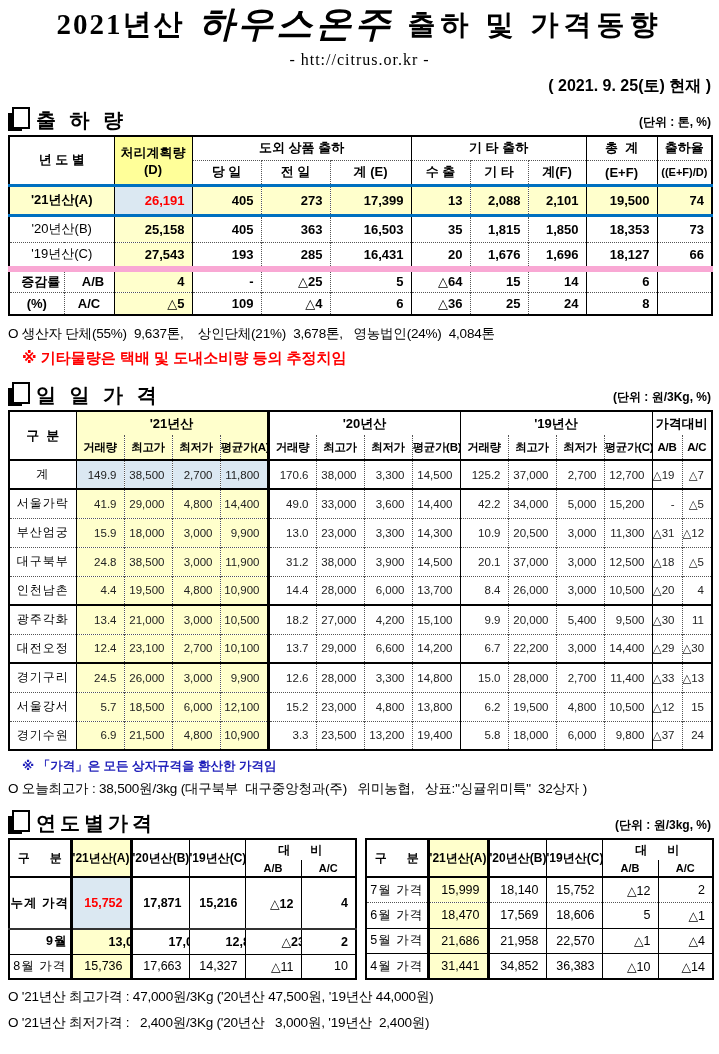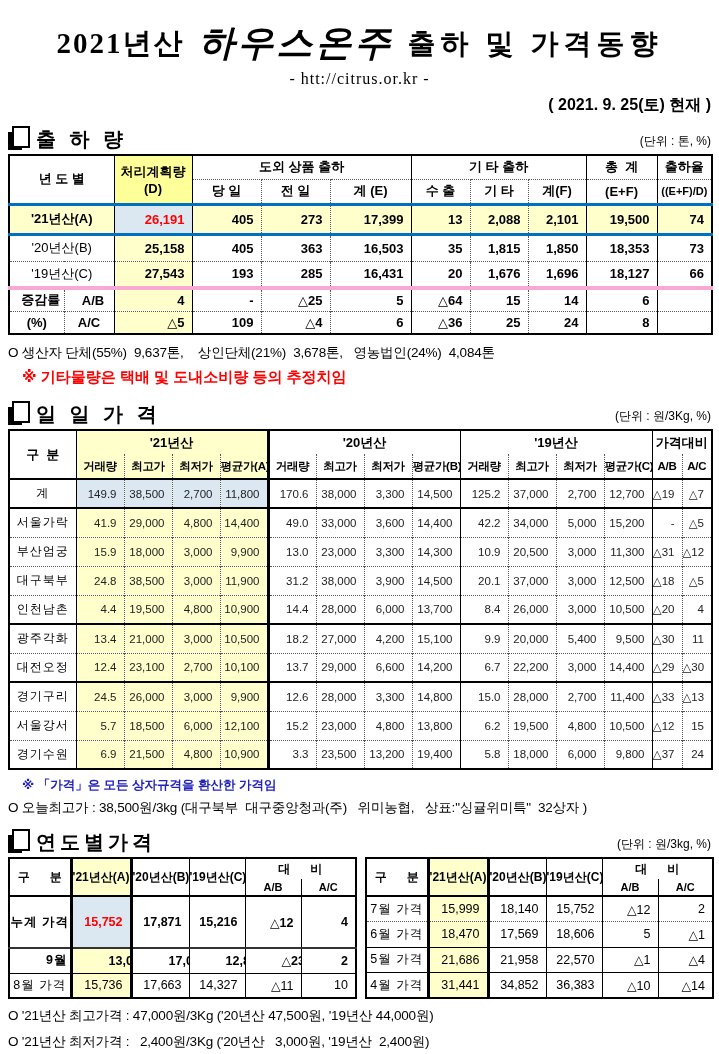--- a/index.html
+++ b/index.html
@@ -4,35 +4,35 @@
 <style>
   * { margin:0; padding:0; box-sizing:border-box; }
   html,body { width:719px; background:#fff; }
   body {
     height:1054px; overflow:hidden; color:#000;
     font-family:"Liberation Sans","DejaVu Sans",sans-serif;
   }
   .page { padding:0 8px; }
 
   
-  .title-block { text-align:center; padding-top:19px; }
+  .title-block { text-align:center; padding-top:0; }
   .title-line { display:flex; justify-content:center; align-items:center; gap:14px; }
   .title-year { font-family:"Liberation Serif","DejaVu Serif",serif; font-size:29px; font-weight:bold; letter-spacing:2px; }
   .title-product { font-size:36px; font-weight:900; letter-spacing:3px;font-style:italic; }
   .title-suffix { font-family:"Liberation Serif","DejaVu Serif",serif; font-size:28px; font-weight:bold; letter-spacing:5px; }
   .title-url { font-family:"Liberation Serif","DejaVu Serif",serif; font-size:16px; margin-top:2px; letter-spacing:1px; }
   .as-of { text-align:right; font-size:16px; margin-top:7px; font-weight:bold; }
 
   
   .section-head { display:flex; align-items:flex-end; margin-top:10px; margin-bottom:4px; }
   .doc-icon { width:20px; height:24px; position:relative; display:inline-block; margin-right:8px; }
   .doc-icon::before { content:""; position:absolute; left:0; bottom:0; width:14px; height:18px; background:#000; }
   .doc-icon::after  { content:""; position:absolute; left:4px; top:0; width:14px; height:18px; background:#fff; border:2px solid #000; }
   .section-title { font-size:20px; font-weight:900; letter-spacing:4px; line-height:1.1; }
-  .unit { margin-left:auto; font-size:12px; font-weight:normal; align-self:flex-end; }
+  .unit { margin-left:auto; font-size:12px; font-weight:bold; align-self:flex-end; }
 
   
   table { border-collapse:collapse; table-layout:fixed; width:100%; }
   th, td { overflow:hidden; white-space:nowrap; }
   th { font-weight:bold; text-align:center; }
   .pre { white-space:pre; }
   .num { text-align:right; padding-right:7px; }
   .sl { border-left:1px solid #000; }
   .dl { border-left:1px dotted #555; }
   .xl { border-left:3px solid #000; }
@@ -50,21 +50,21 @@
   .t1 .sub { border-top:1px dotted #555; }
   .t1 .lab { text-align:center; }
   .t1 tr.ra td { background:var(--cell-yellow); border-top:3px solid var(--divider-blue); border-bottom:3px solid var(--divider-blue); height:30px; }
   .t1 tr.ra td.plan { background:var(--cell-blue); color:var(--highlight-red); }
   .t1 tr.rb td, .t1 tr.rc td { height:27px; }
   .t1 tr.rb td { border-top:1px solid #000; }
   .t1 tr.rc td { border-top:1px dotted #555; }
   .t1 tr.rb td.plan, .t1 tr.rc td.plan,
   .t1 tr.rr1 td.plan, .t1 tr.rr2 td.plan { background:var(--cell-yellow); }
   .t1 tr.rb td.lab, .t1 tr.rc td.lab { font-weight:normal; }
-  .t1 tr.rr1 td { border-top:4px solid #f9a8d4; height:23px;padding-left:8px; }
+  .t1 tr.rr1 td { border-top:6px solid #f9a8d4; height:23px;padding-left:8px; }
   .t1 tr.rr2 td { border-top:1px dotted #555; height:23px; }
 
   
   .t2 { border:2px solid #000; margin-top:2px; }
   .t2 th { font-size:12px; }
   .t2 thead tr:nth-child(1) th { height:24px; font-size:13px; }
   .t2 thead tr:nth-child(2) th { height:25px; font-size:11.5px; letter-spacing:-0.3px; }
   .t2 td { font-size:11.5px; color:#222; height:29px; }
   .t2 td.region { text-align:center; font-size:12px; color:#000; letter-spacing:1px; }
   .t2 tbody tr:first-child td { border-top:2px solid #000; }

